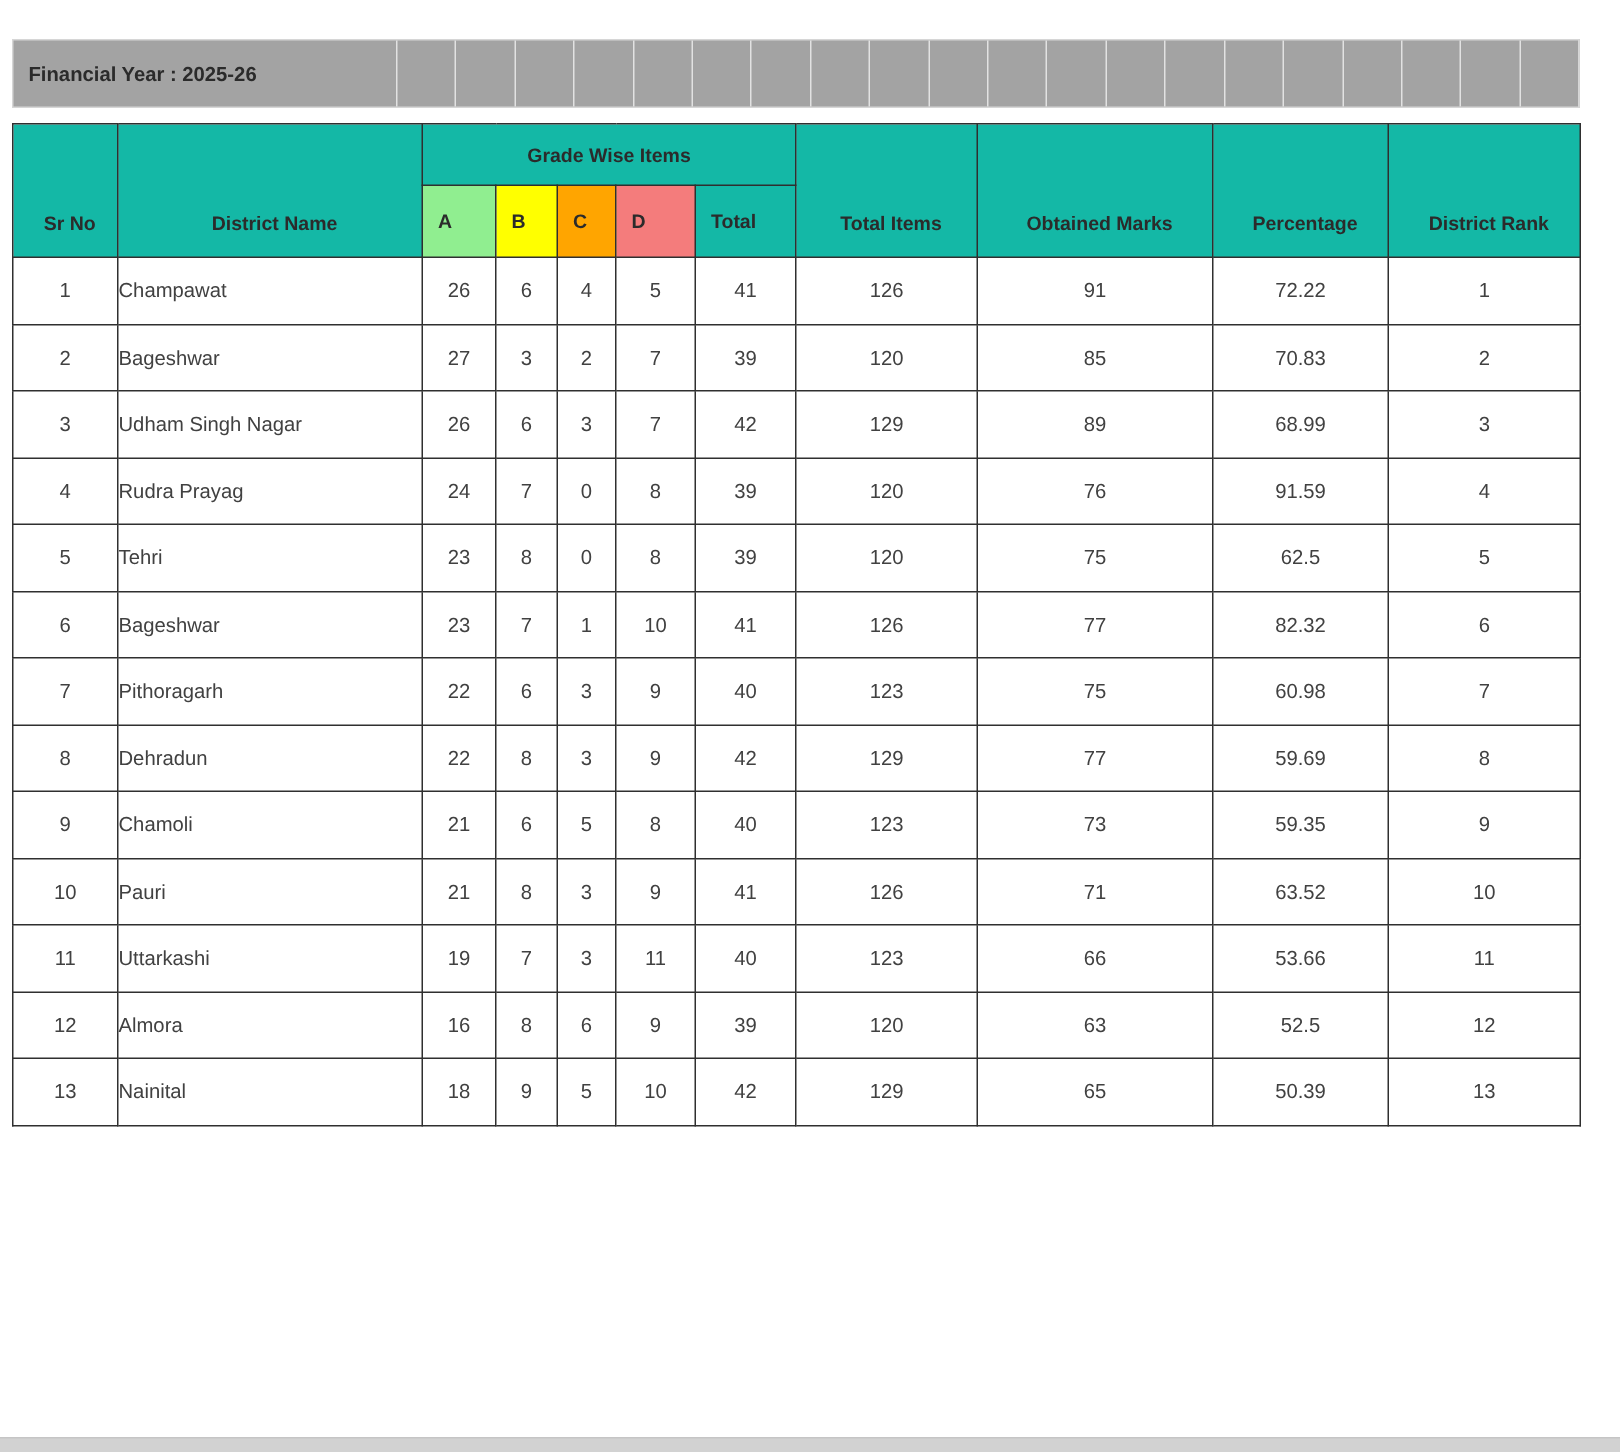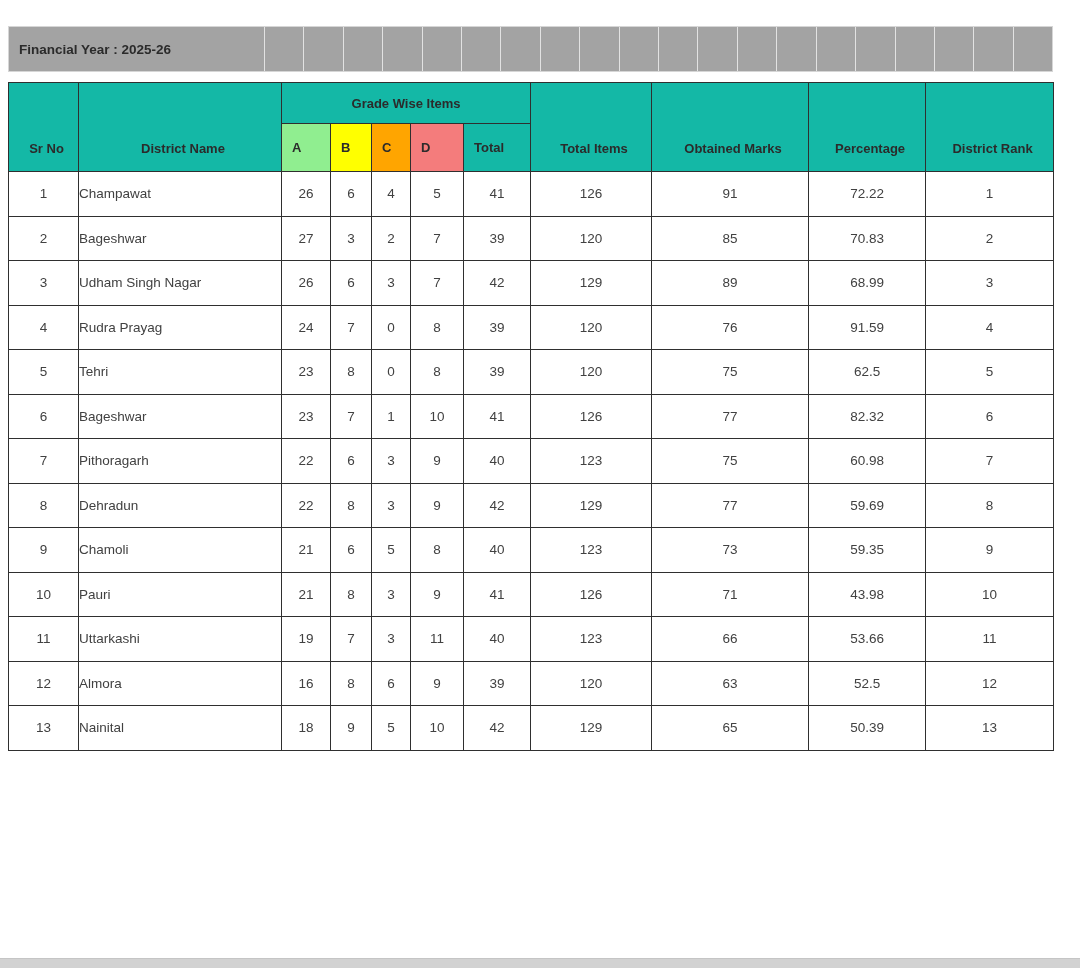--- a/index.html
+++ b/index.html
@@ -285,21 +285,21 @@
         <tr>
           <td>10</td>
           <td class="left">Pauri</td>
           <td>21</td>
           <td>8</td>
           <td>3</td>
           <td>9</td>
           <td>41</td>
           <td>126</td>
           <td>71</td>
-          <td>43.98</td>
+          <td>63.52</td>
           <td>10</td>
         </tr>
         <tr>
           <td>11</td>
           <td class="left">Uttarkashi</td>
           <td>19</td>
           <td>7</td>
           <td>3</td>
           <td>11</td>
           <td>40</td>

